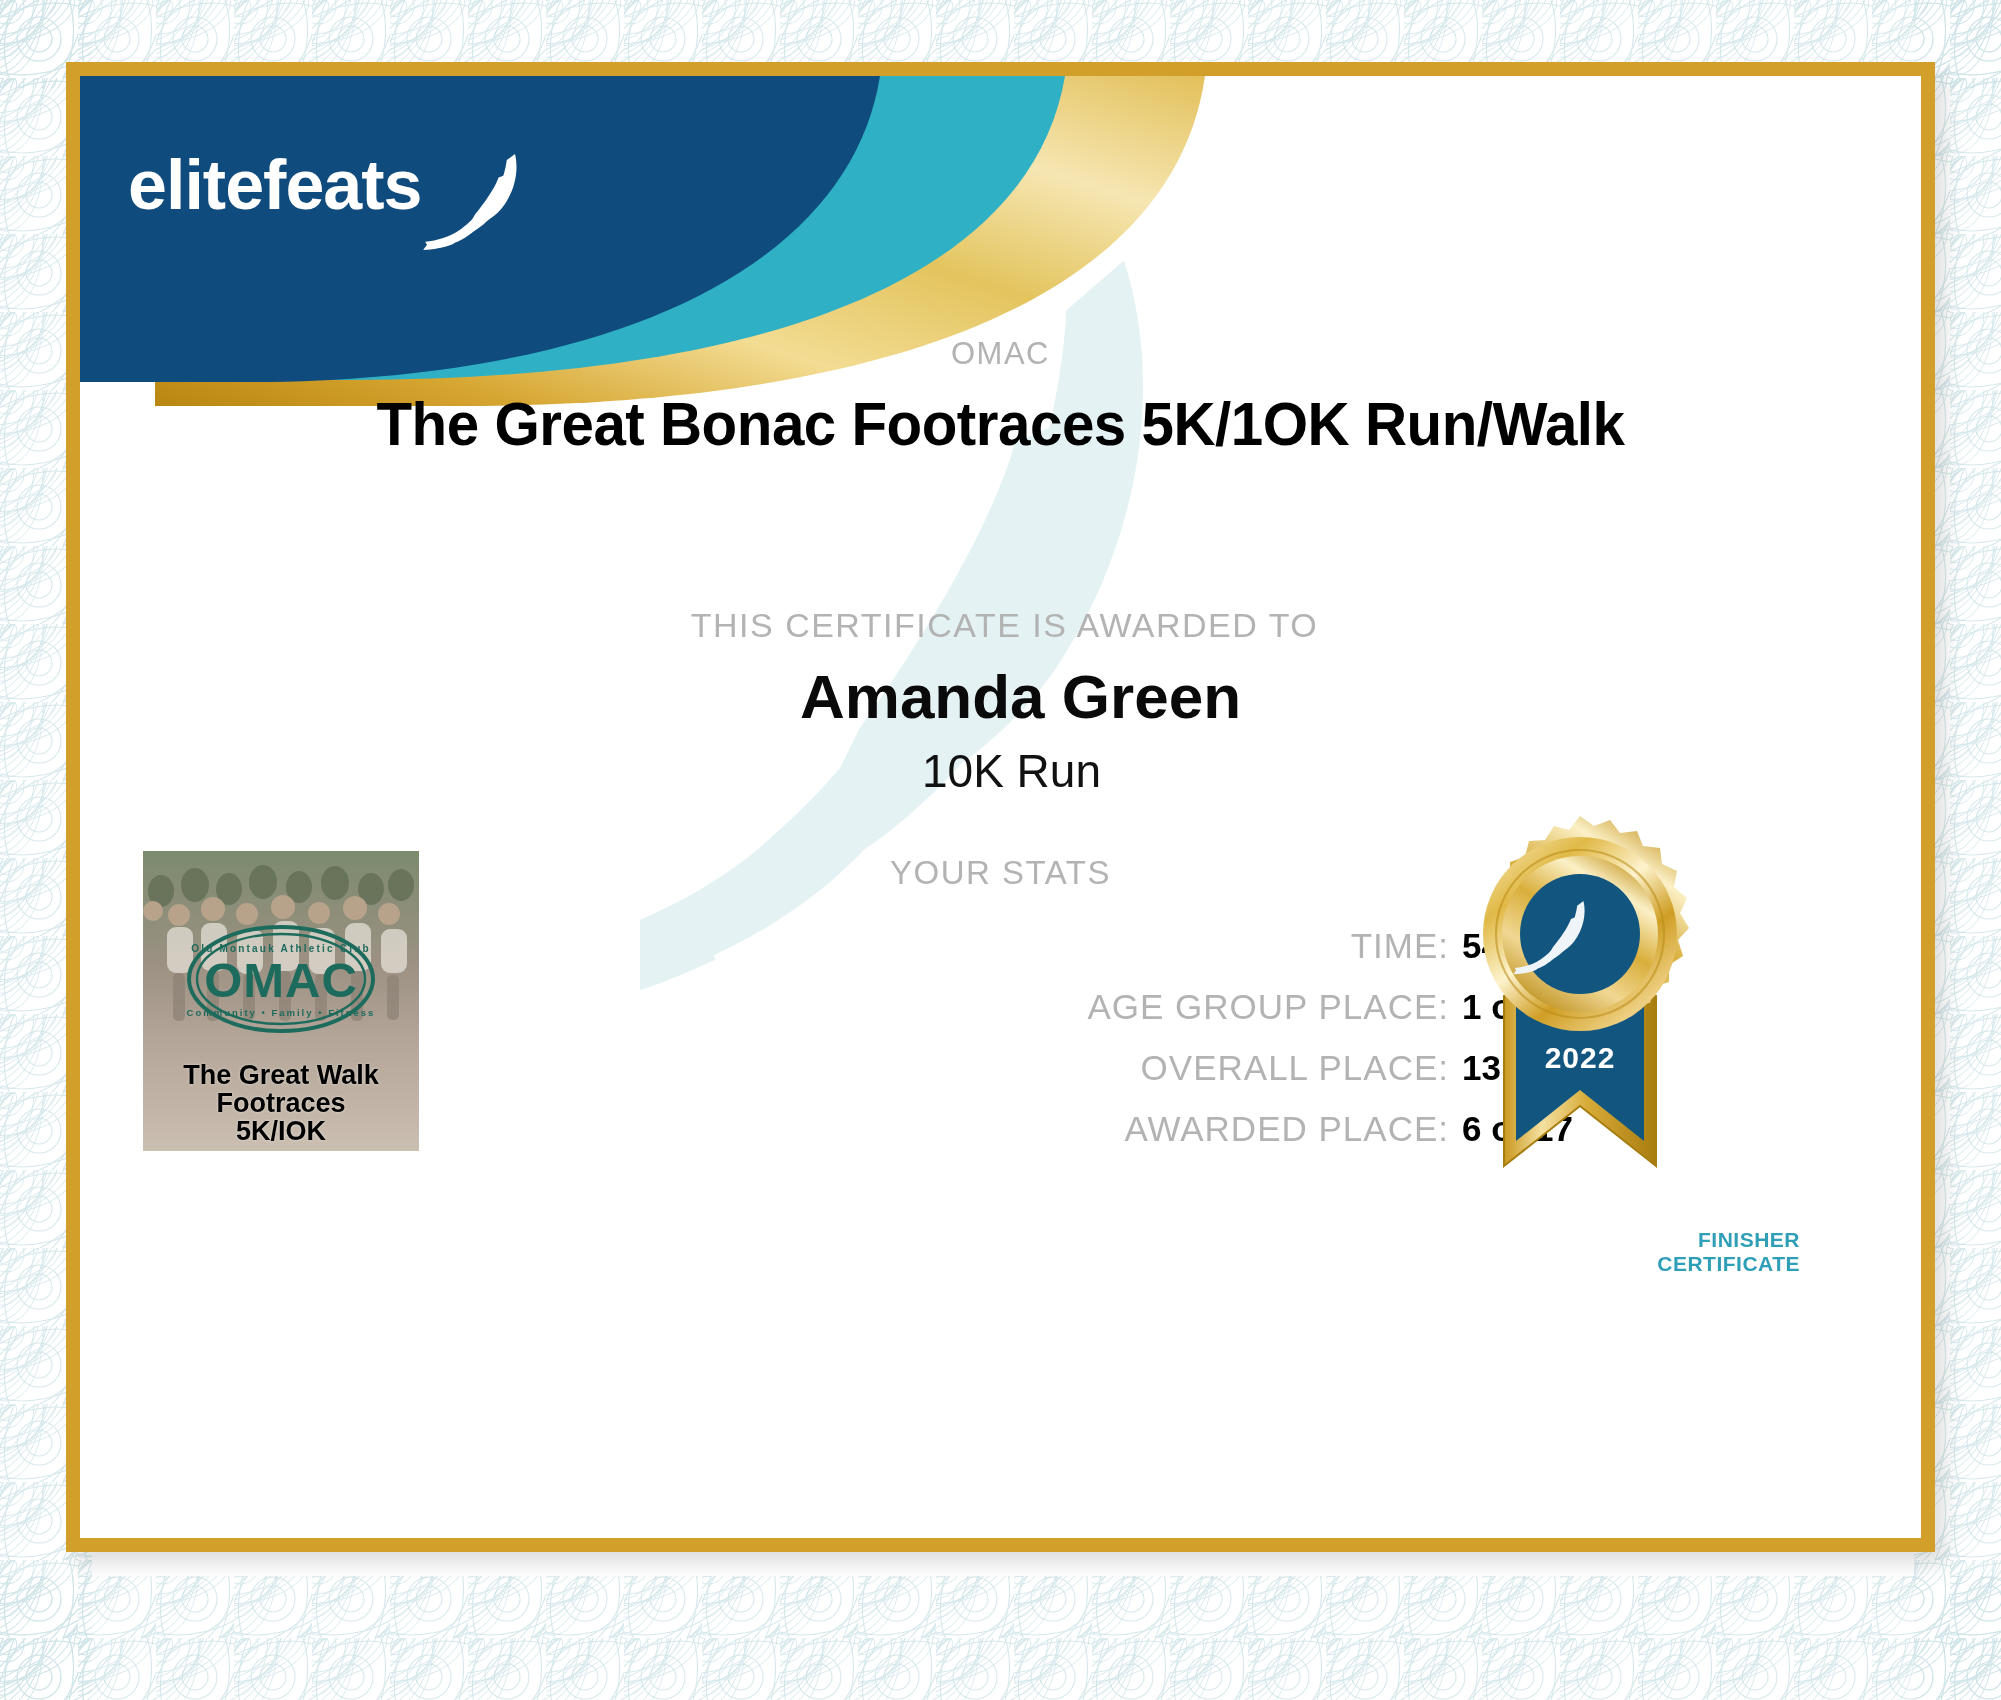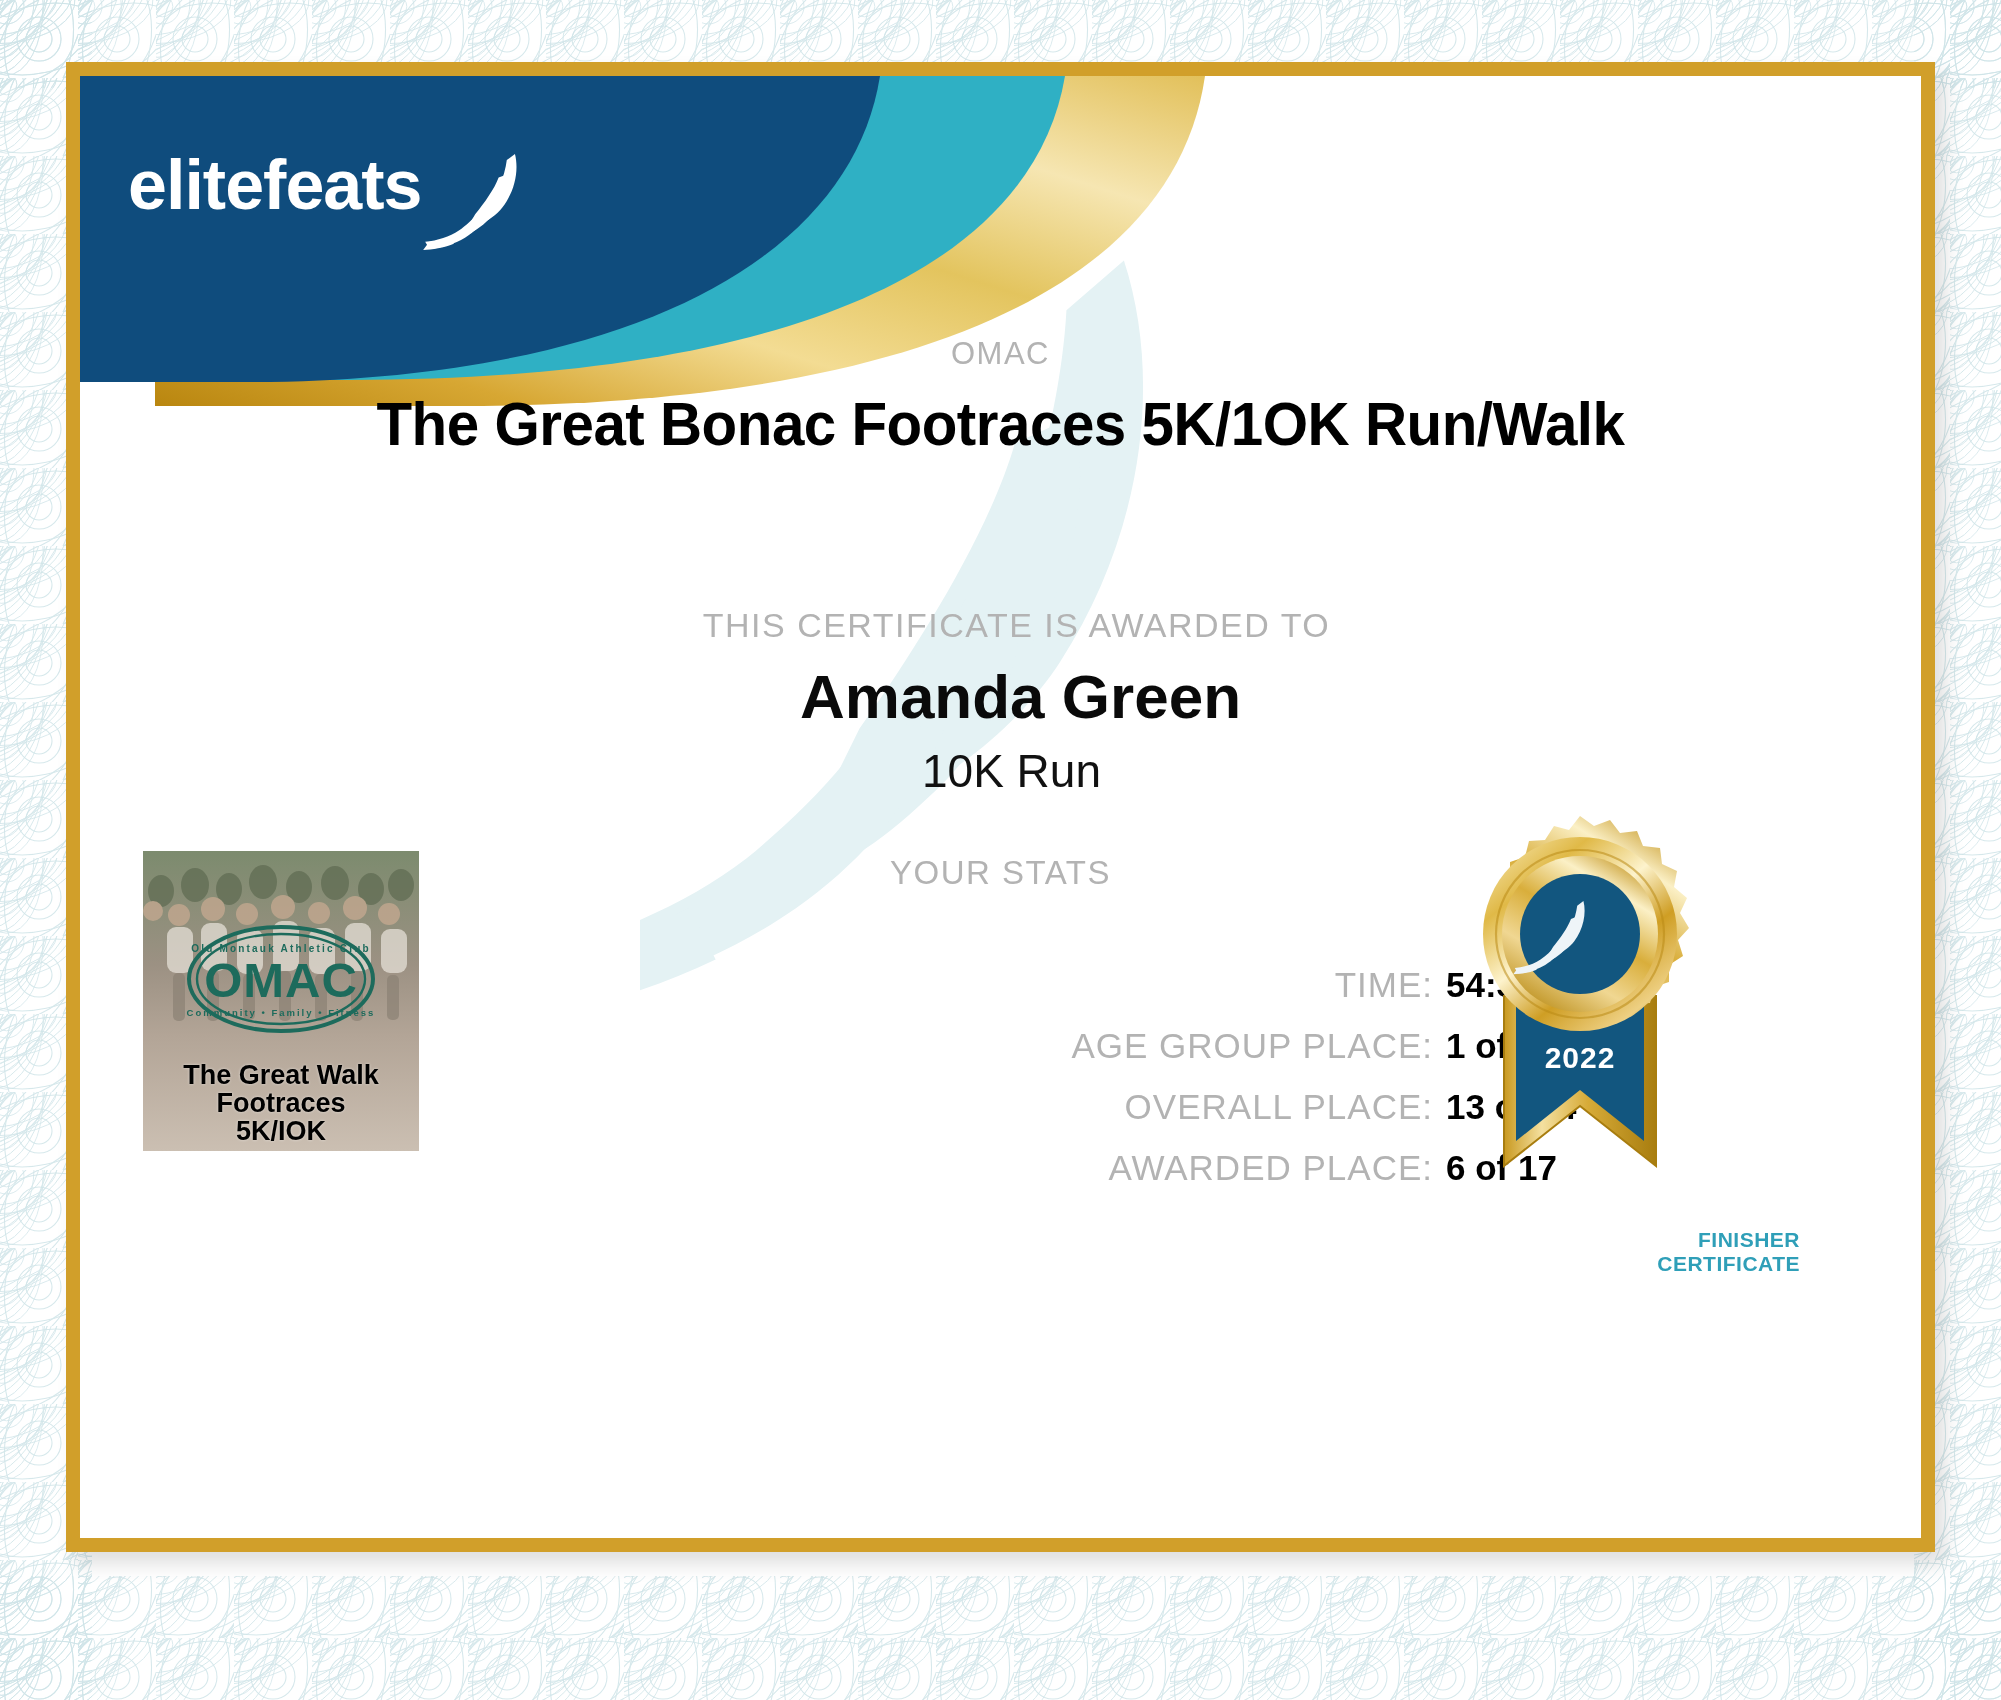--- a/index.html
+++ b/index.html
@@ -66,21 +66,21 @@
     text-align:center;
     font-size:62px;
     font-weight:bold;
     color:#000000;
     letter-spacing:-0.5px;
     font-stretch:condensed;
     transform:scaleX(.94);
   }
 
   #awarded-label{
-    position:absolute;top:530px;left:16px;width:1841px;
+    position:absolute;top:530px;left:4px;width:1841px;
     text-align:center;
     font-size:34px;
   }
   #recipient-name{
     position:absolute;top:585px;left:4px;width:1841px;
     text-align:center;
     font-size:62px;
     font-weight:bold;
     color:#0a0a0a;
     margin-left:16px;
@@ -94,21 +94,21 @@
     padding-left:11px;
   }
 
   #stats-label{
     position:absolute;top:778px;left:0;width:1841px;
     text-align:center;
     font-size:33px;
   }
 
   #stats-table{
-    position:absolute;top:889px;left:0;width:1580px;
+    position:absolute;top:850px;left:0;width:1580px;padding-left:16px;
   }
   .stat-row{
     display:flex;justify-content:flex-end;align-items:baseline;
     margin-bottom:21px;
     padding-right:0;
   }
   .stat-key{
     color:#b3b3b3;
     font-size:35px;
     letter-spacing:1px;

